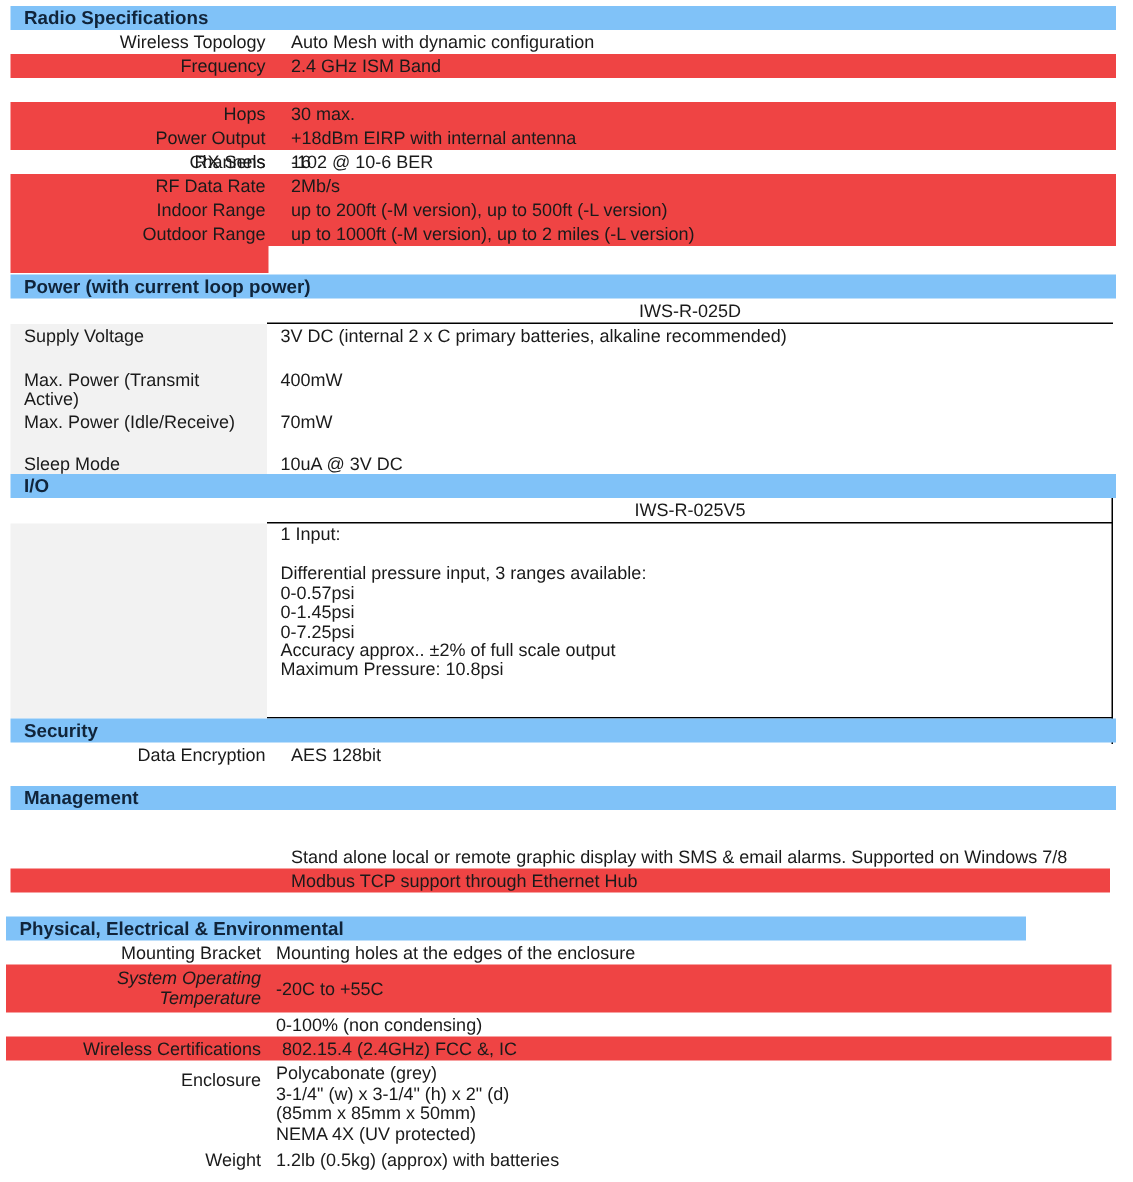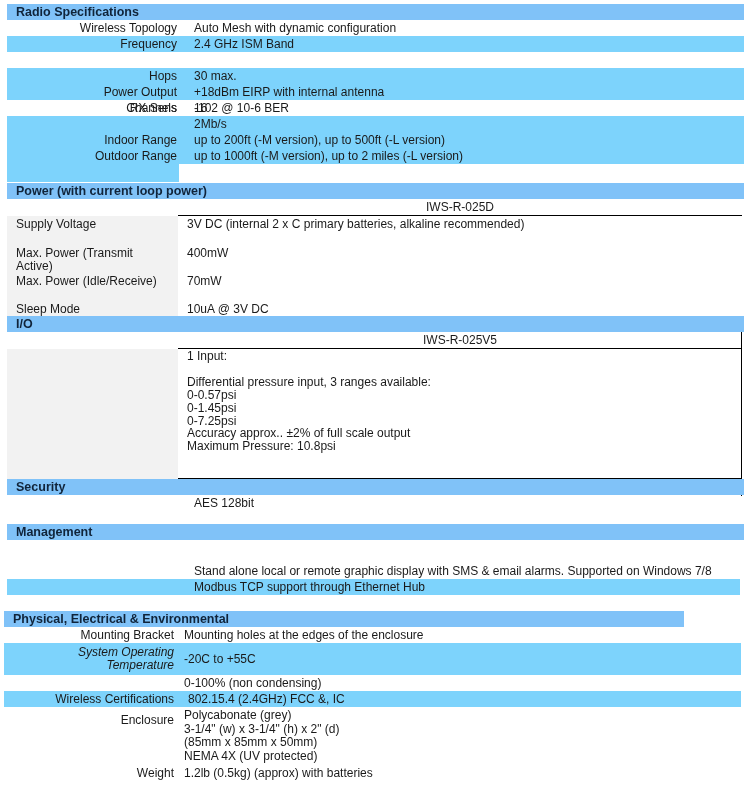--- a/index.html
+++ b/index.html
@@ -2,21 +2,21 @@
 <html><head>
 <meta charset="utf-8">
 <style>
   html, body { margin: 0; padding: 0; background: #ffffff; }
   body { width: 755px; height: 788px; position: relative; overflow: hidden;
          font-family: "Liberation Sans", sans-serif; font-size: 12px; color: #1a1a1a; }
   .abs { position: absolute; }
   .hdr { position: absolute; left: 7px; width: 737px; background: #80c2f8; font-weight: bold;
          color: #10243a; font-size: 12.5px; line-height: 16px; height: 16px; padding-left: 9px; box-sizing: border-box; }
   .row { position: absolute; left: 7px; width: 737px; height: 16px; line-height: 16px; }
-  .row.gray { background: #7dd3fc; }
+  .row.gray { background: #ef4444; }
   .lbl { position: absolute; left: 0; width: 170px; text-align: right; }
   .val { position: absolute; left: 187px; white-space: nowrap; }
   .ml { line-height: 13px; }
   .white-cell { position: absolute; background: #ffffff; }
   .line { position: absolute; background: #000; }
 </style>
 </head>
 <body>
 
 <div>
@@ -40,20 +40,21 @@
   </div>
   <div class="row gray" style="top:84px;">
     <span class="lbl">Power Output</span>
     <span class="val">+18dBm EIRP with internal antenna</span>
   </div>
   <div class="row" style="top:100px;">
     <span class="lbl">RX Sens</span>
     <span class="val">-102 @ 10-6 BER</span>
   </div>
   <div class="row gray" style="top:116px;">
+    <span class="lbl">RF Data Rate</span>
     <span class="val">2Mb/s</span>
   </div>
   <div class="row gray" style="top:132px;">
     <span class="lbl">Indoor Range</span>
     <span class="val">up to 200ft  (-M version), up to 500ft (-L version)</span>
   </div>
   <div class="row gray" style="top:148px;">
     <span class="lbl">Outdoor Range</span>
     <span class="val">up to 1000ft  (-M version), up to 2 miles  (-L version)</span>
   </div>
@@ -100,20 +101,21 @@
     <div>0-1.45psi</div>
     <div>0-7.25psi</div>
     <div>Accuracy approx.. ±2% of full scale output</div>
     <div>Maximum Pressure: 10.8psi</div>
   </div>
 </div>
 
 <div>
   <div class="hdr" style="top:479px;">Security</div>
   <div class="row" style="top:495px;">
+    <span class="lbl">Data Encryption</span>
     <span class="val">AES 128bit</span>
   </div>
 </div>
 
 <div>
   <div class="hdr" style="top:524px;">Management</div>
   <div class="row" style="top:563px;">
     <span class="val">Stand alone local or remote graphic display with SMS &amp; email alarms. Supported on Windows 7/8</span>
   </div>
   <div class="row gray" style="top:579px; width:733px;">

